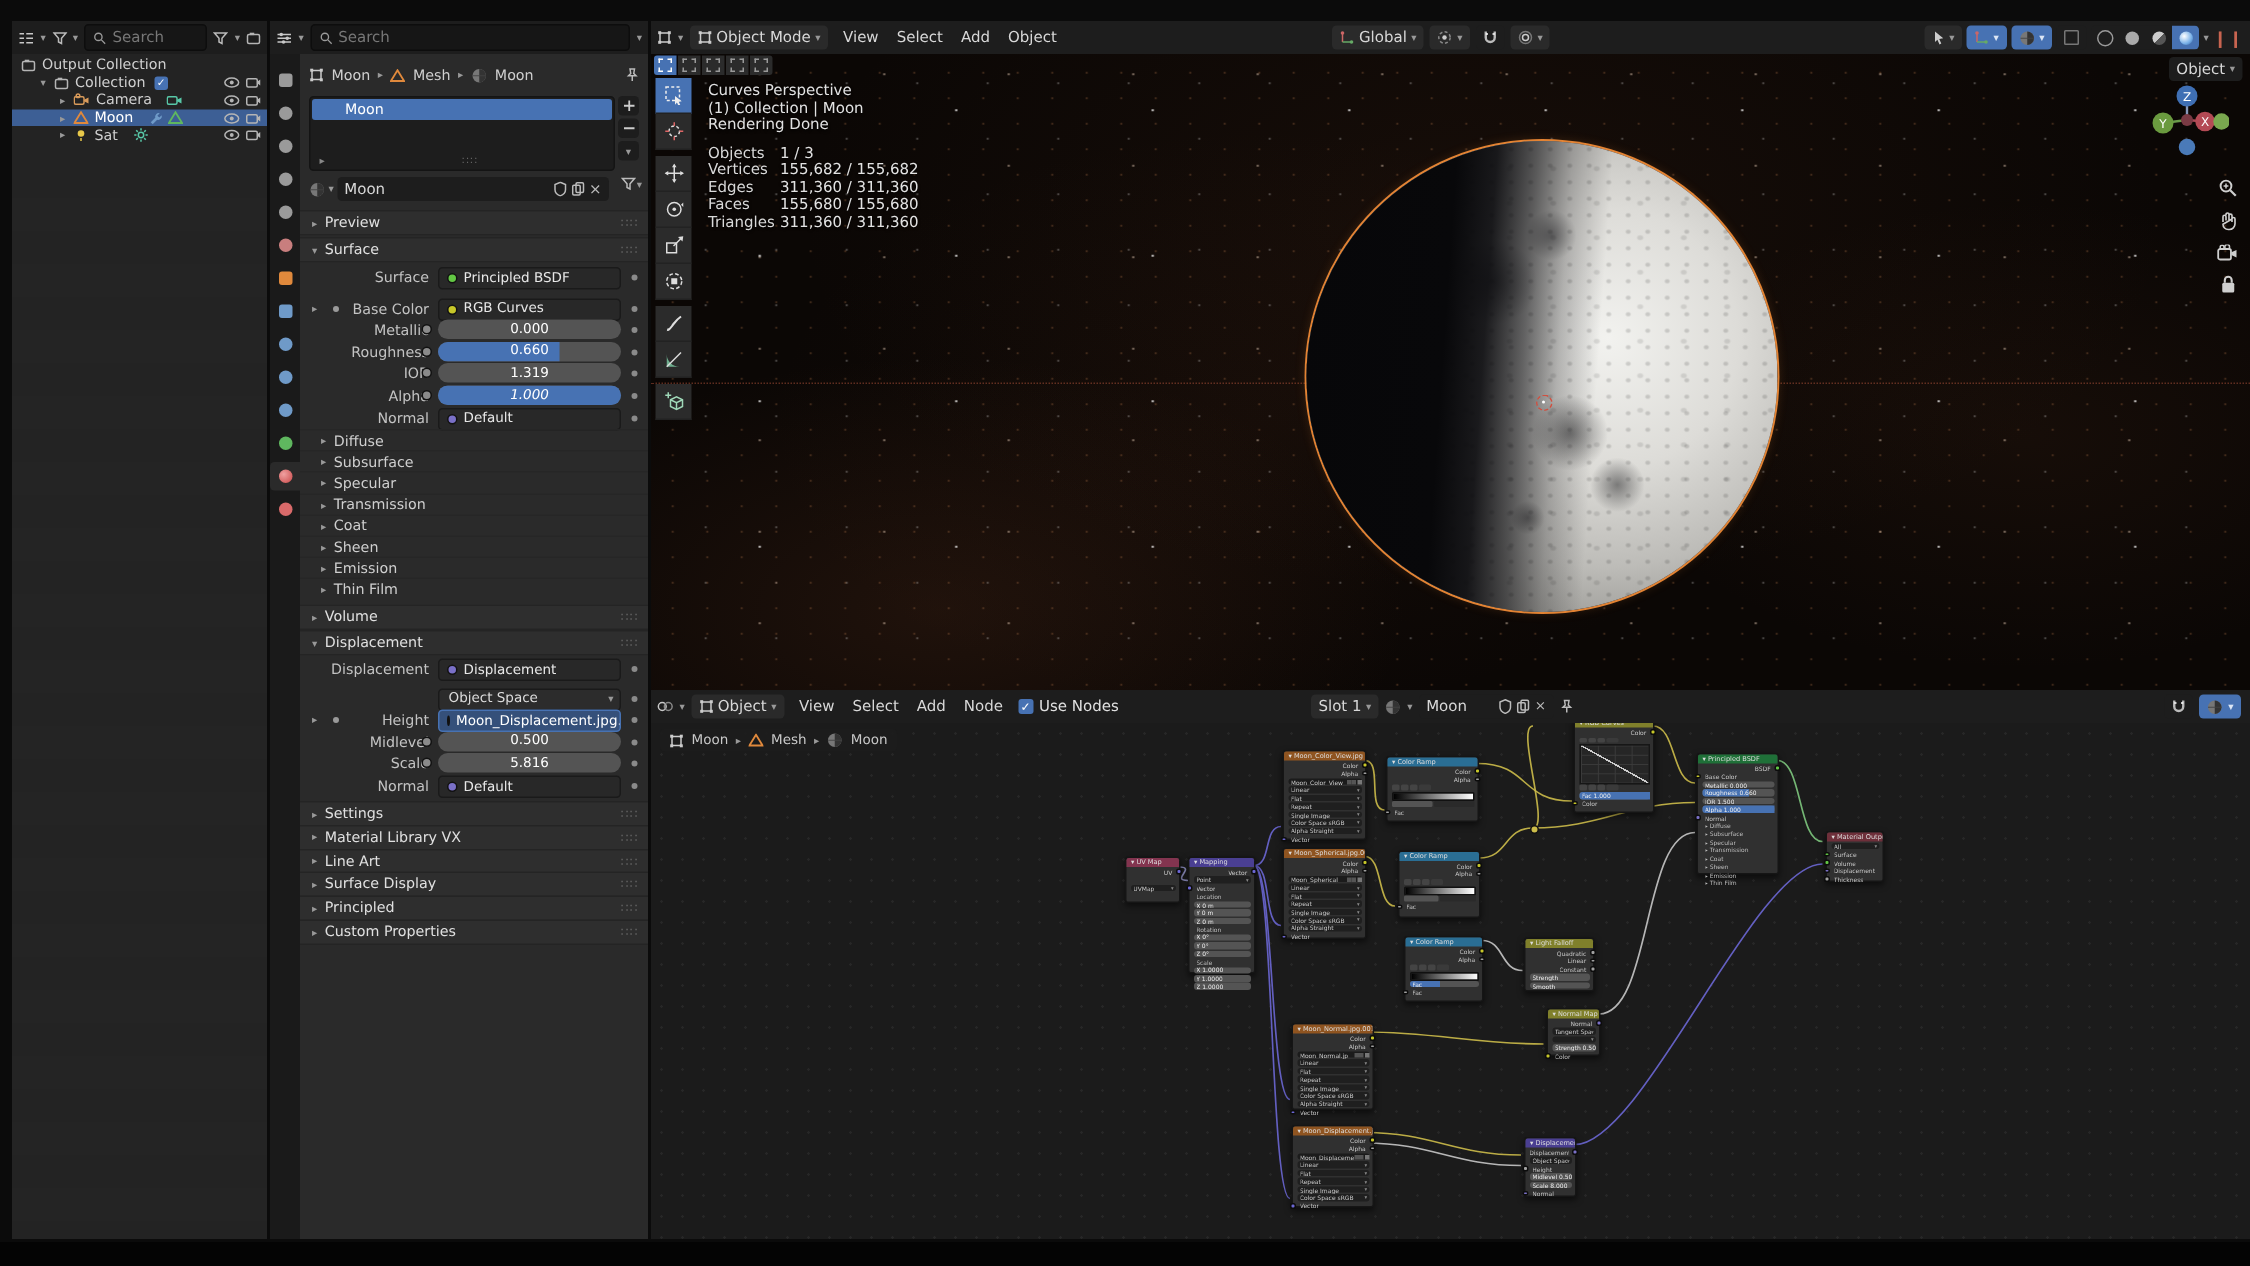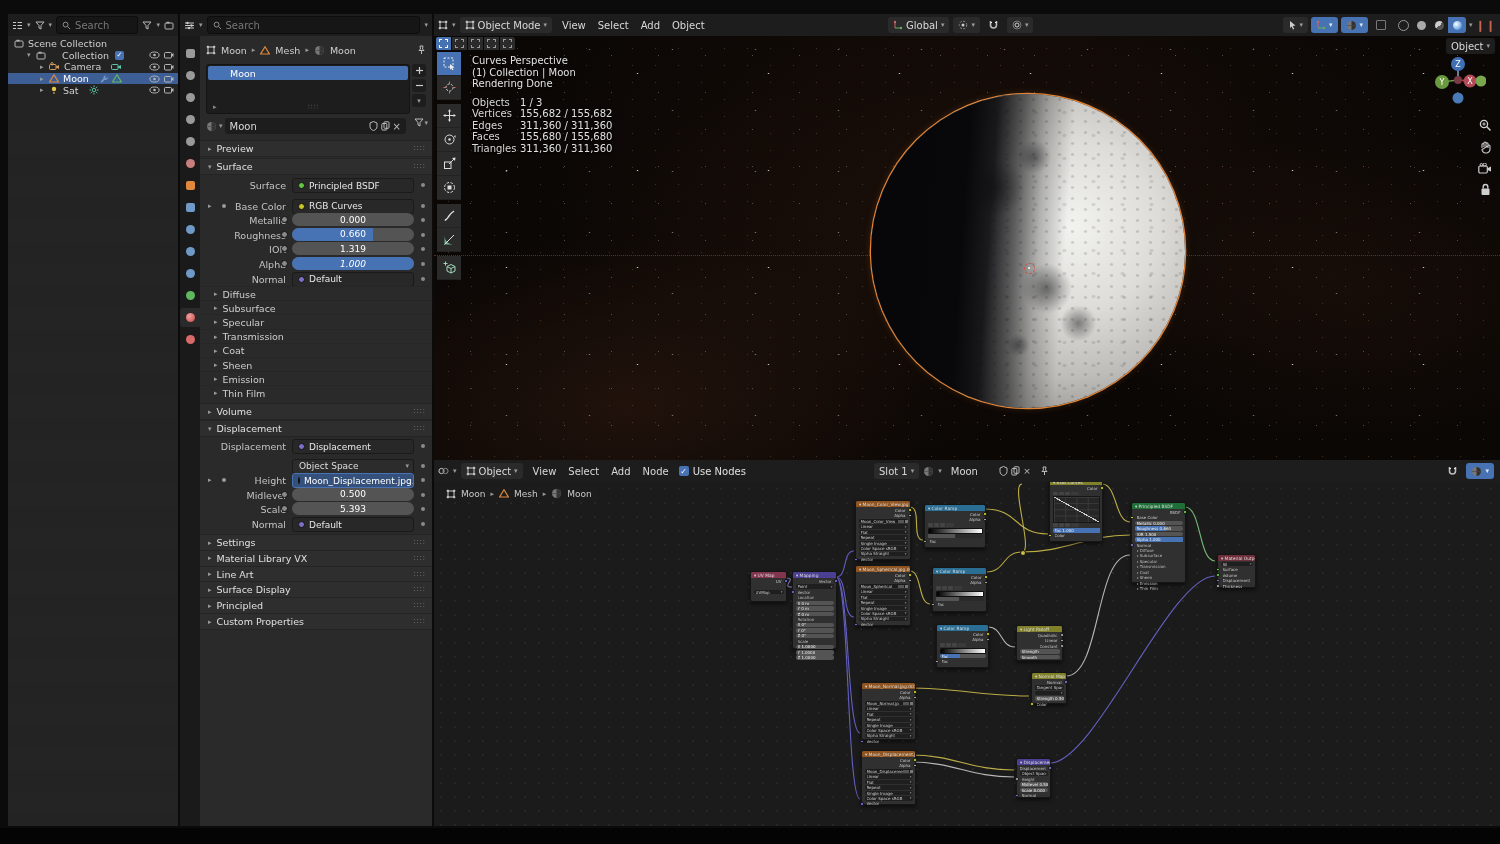--- a/index.html
+++ b/index.html
@@ -102,32 +102,32 @@
         </span>
     </div>
     <div id="otree" class="abs" style="left:0;top:24px;right:0;">
         <div class="orow" style="padding-left: 6px;">
           <span class="ico">
             <svg width="10" height="9" viewBox="0 0 10 9">
               <rect x="1" y="2" width="8" height="6" rx="1" fill="none" stroke="#b5b5b5"></rect>
               <rect x="2.5" y="0.8" width="3" height="1.6" fill="#b5b5b5"></rect>
             </svg>
           </span>
-          <span style="margin-left: 4px;">Scene Collection</span>
+          <span style="margin-left: 4px;">Output Collection</span>
           <span class="otoggles"></span>
         </div>
         <div class="orow" style="padding-left: 19px;">
           <span style="font-size: 7px; color: rgb(153, 153, 153); width: 9px;">▾</span>
           <span class="ico">
             <svg width="10" height="9" viewBox="0 0 10 9">
               <rect x="1" y="2" width="8" height="6" rx="1" fill="none" stroke="#b5b5b5"></rect>
               <rect x="2.5" y="0.8" width="3" height="1.6" fill="#b5b5b5"></rect>
             </svg>
           </span>
-          <span style="margin-left: 16px;">Collection</span>
+          <span style="margin-left: 4px;">Collection</span>
           <span style="margin-left: 6px; width: 9px; height: 9px; background: rgb(71, 114, 179); border-radius: 2px; color: rgb(255, 255, 255); font-size: 7px; display: inline-flex; align-items: center; justify-content: center;">✓</span>
           <span class="otoggles">
             <span class="ico">
               <svg width="11" height="8" viewBox="0 0 11 8">
                 <ellipse cx="5.5" cy="4" rx="4.6" ry="3" fill="none" stroke="#b5b5b5"></ellipse>
                 <circle cx="5.5" cy="4" r="1.3" fill="#b5b5b5"></circle>
               </svg>
             </span>
             <span class="ico">
               <svg width="10" height="8" viewBox="0 0 10 8">
@@ -561,21 +561,21 @@
       <span class="fill" style="width:0%;"></span>
             <span class="wtext">0.500</span>
           </div>
           <span class="rdot" style="right:7px;top:5px;"></span>
         </div>
         <div class="abs" style="top: 466.4px; left: 0px; right: 0px; height: 14px;">
           <span class="plabel" style="left:0;width:86px;top:2px;">Scale</span>
           <span class="socket" style="position:absolute;left:81px;top:3px;background:#8a8a8a;"></span>
           <div class="pwidget" style="left:92px;right:18px;top:0;">
       <span class="fill" style="width:0%;"></span>
-            <span class="wtext">5.393</span>
+            <span class="wtext">5.816</span>
           </div>
           <span class="rdot" style="right:7px;top:5px;"></span>
         </div>
         <div class="abs" style="top: 481px; left: 0px; right: 0px; height: 14px;">
           <span class="plabel" style="left:0;width:86px;top:2px;">Normal</span>
           <div class="pwidget field" style="left:92px;right:18px;top:0;">
       <span class="socket" style="background:#7a70c7;"></span>
             <span class="wtext">Default</span>
           </div>
           <span class="rdot" style="right:7px;top:5px;"></span>

